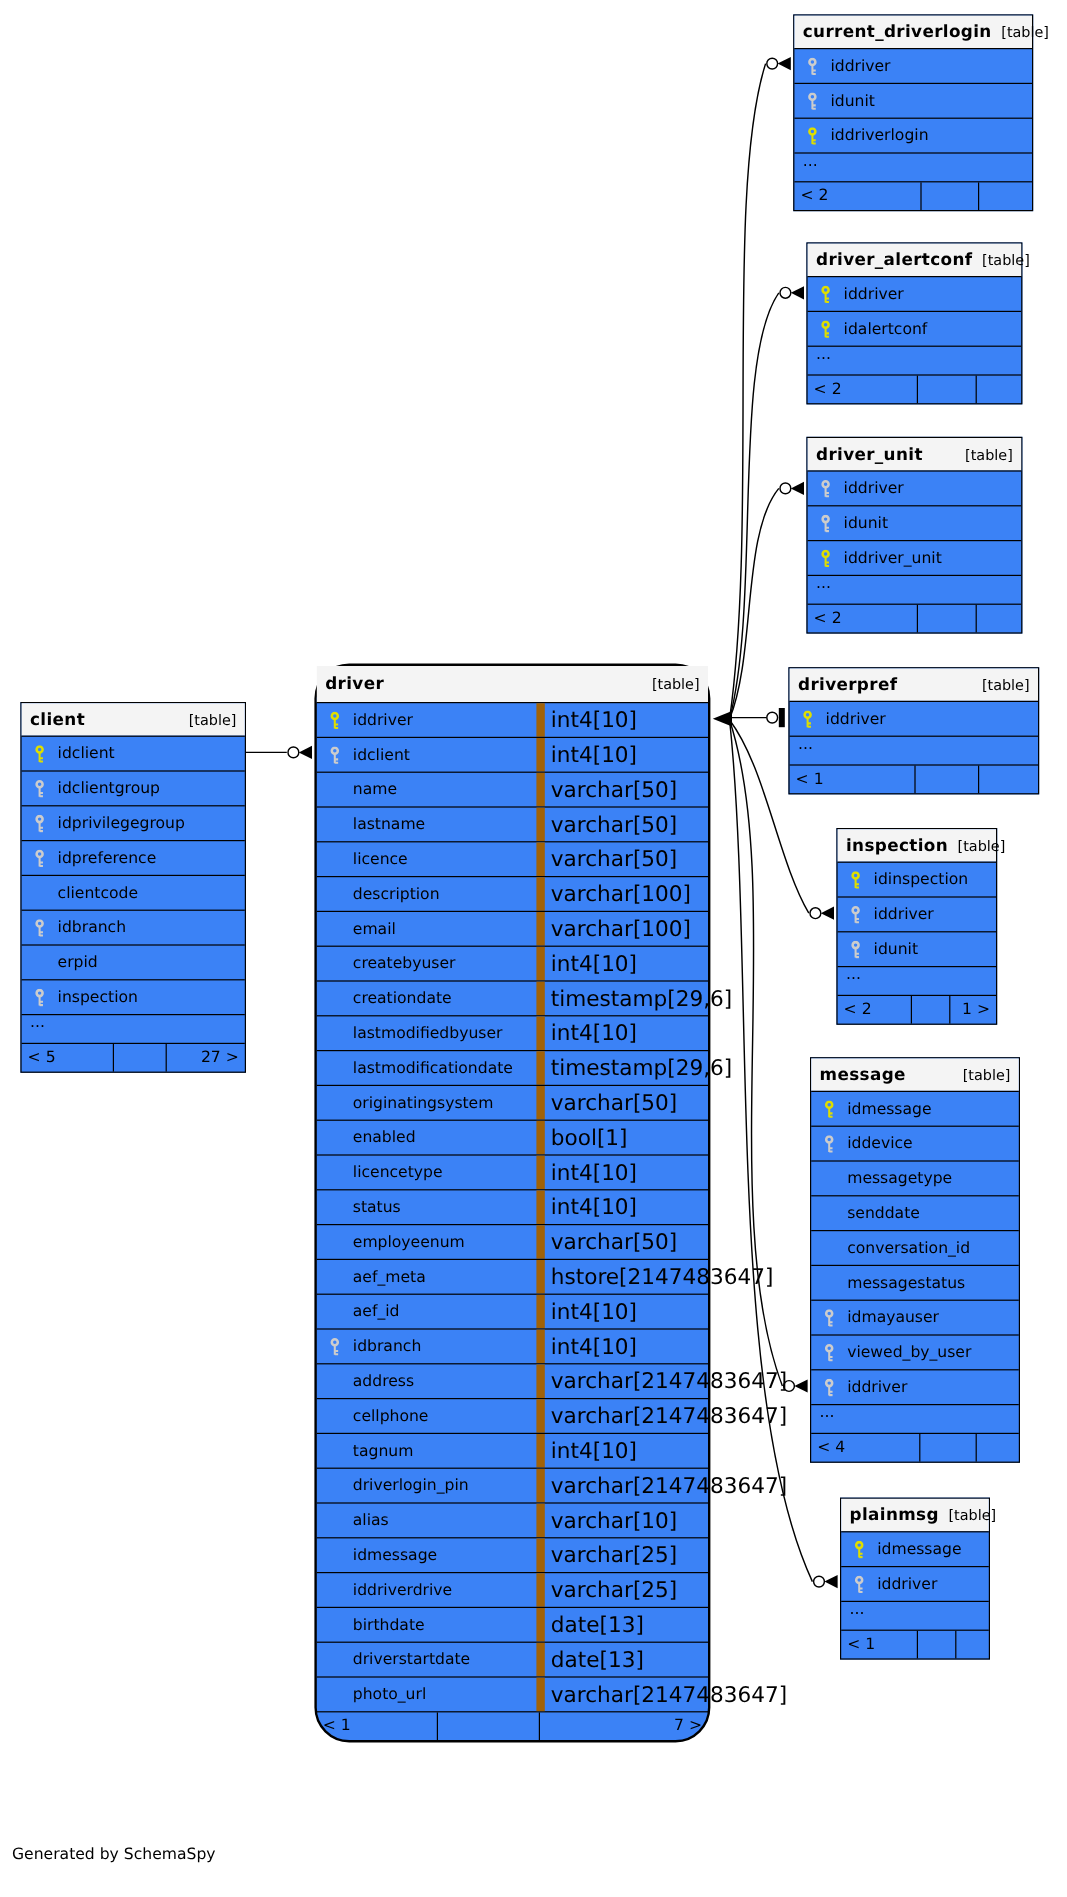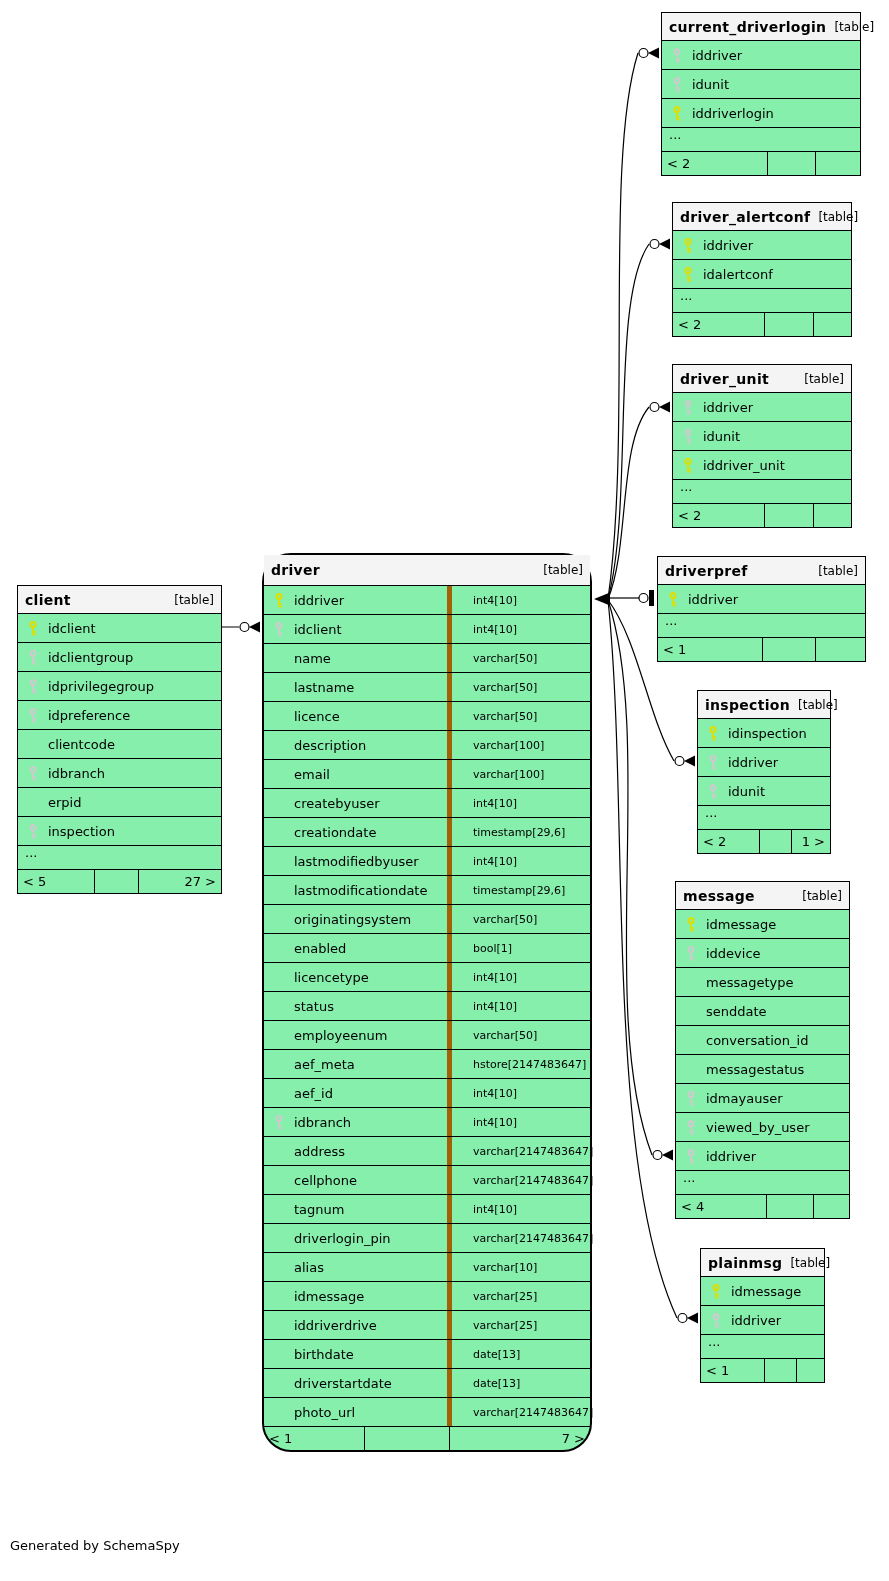--- a/index.html
+++ b/index.html
@@ -1,31 +1,31 @@
 <!DOCTYPE html>
 <html><head>
 <meta charset="utf-8">
 <style>
   html,body{margin:0;padding:0;background:#ffffff;}
   #canvas{position:relative;width:889px;height:1581px;background:#ffffff;
           font-family:"DejaVu Sans","Liberation Sans",sans-serif;color:#000;}
   #relations{position:absolute;left:0;top:0;z-index:1;}
-  .tbl{position:absolute;z-index:2;background:#86efac;border:1px solid #000;box-sizing:border-box;}
+  .tbl{position:absolute;z-index:2;background:#3b82f6;border:1px solid #000;box-sizing:border-box;}
   .tbl.emph{border-width:2px;}
   .tbl-header{display:flex;justify-content:space-between;align-items:center;
               background:#f4f4f4;padding:0 7px;height:27px;cursor:pointer;}
   .tbl.emph .tbl-header{height:30px;}
   .tname{font-weight:bold;font-size:14px;letter-spacing:0.3px;}
   .ttag{font-size:12px;font-weight:normal;margin-left:8px;white-space:nowrap;}
   .col-row{position:relative;display:flex;align-items:center;height:29px;
            border-top:1px solid #000;box-sizing:border-box;}
   .key-slot{width:30px;flex-shrink:0;display:flex;justify-content:center;align-items:center;}
   .col-name{font-size:13px;white-space:nowrap;}
-  .col-type{position:absolute;top:0;bottom:0;right:0;border-left:5px solid #a16207;
-            display:flex;align-items:center;padding-left:21px;font-size:11px;white-space:nowrap;}
+  .col-type{position:absolute;top:0;bottom:0;right:0;border-left:7px solid #a16207;
+            display:flex;align-items:center;padding-left:5px;font-size:18px;white-space:nowrap;}
   .ellipsis-row{display:flex;align-items:flex-start;height:24px;border-top:1px solid #000;
                 box-sizing:border-box;padding-left:7px;font-size:13px;line-height:14px;}
   .tbl-footer{display:flex;height:24px;border-top:1px solid #000;box-sizing:border-box;}
   .fcell{display:flex;align-items:center;padding:0 5px;font-size:13px;
          box-sizing:border-box;white-space:nowrap;}
   .fcell + .fcell{border-left:1px solid #000;}
   .fcell.last{flex:1;justify-content:flex-end;}
   #footer-note{position:absolute;left:10px;top:1538px;font-size:13px;z-index:2;}
 </style>
 </head>
@@ -324,21 +324,21 @@
           </span>
           <span class="col-name">iddriver</span>
         </div>
         <div class="ellipsis-row">...</div>
         <div class="tbl-footer">
           <div class="fcell" style="width: 63px;">&lt; 1</div>
           <div class="fcell" style="width: 32px;"></div>
           <div class="fcell last"></div>
         </div>
       </div>
-      <div class="tbl" style="left: 17px; top: 585px; width: 205px;">
+      <div class="tbl" style="left: 17px; top: 585px; width: 188px;">
         <div class="tbl-header">
           <span class="tname">client</span>
           <span class="ttag">[table]</span>
         </div>
         <div class="col-row">
           <span class="key-slot">
             <svg width="12" height="15" viewBox="0 0 12 15">
               <circle cx="6" cy="3.6" r="2.5" fill="none" stroke="#dede00" stroke-width="2.1"></circle>
               <path d="M6 6.2 L6 14 M6 10.8 H8.8 M6 13.6 H8.8" stroke="#dede00" stroke-width="1.7" fill="none"></path>
             </svg>

